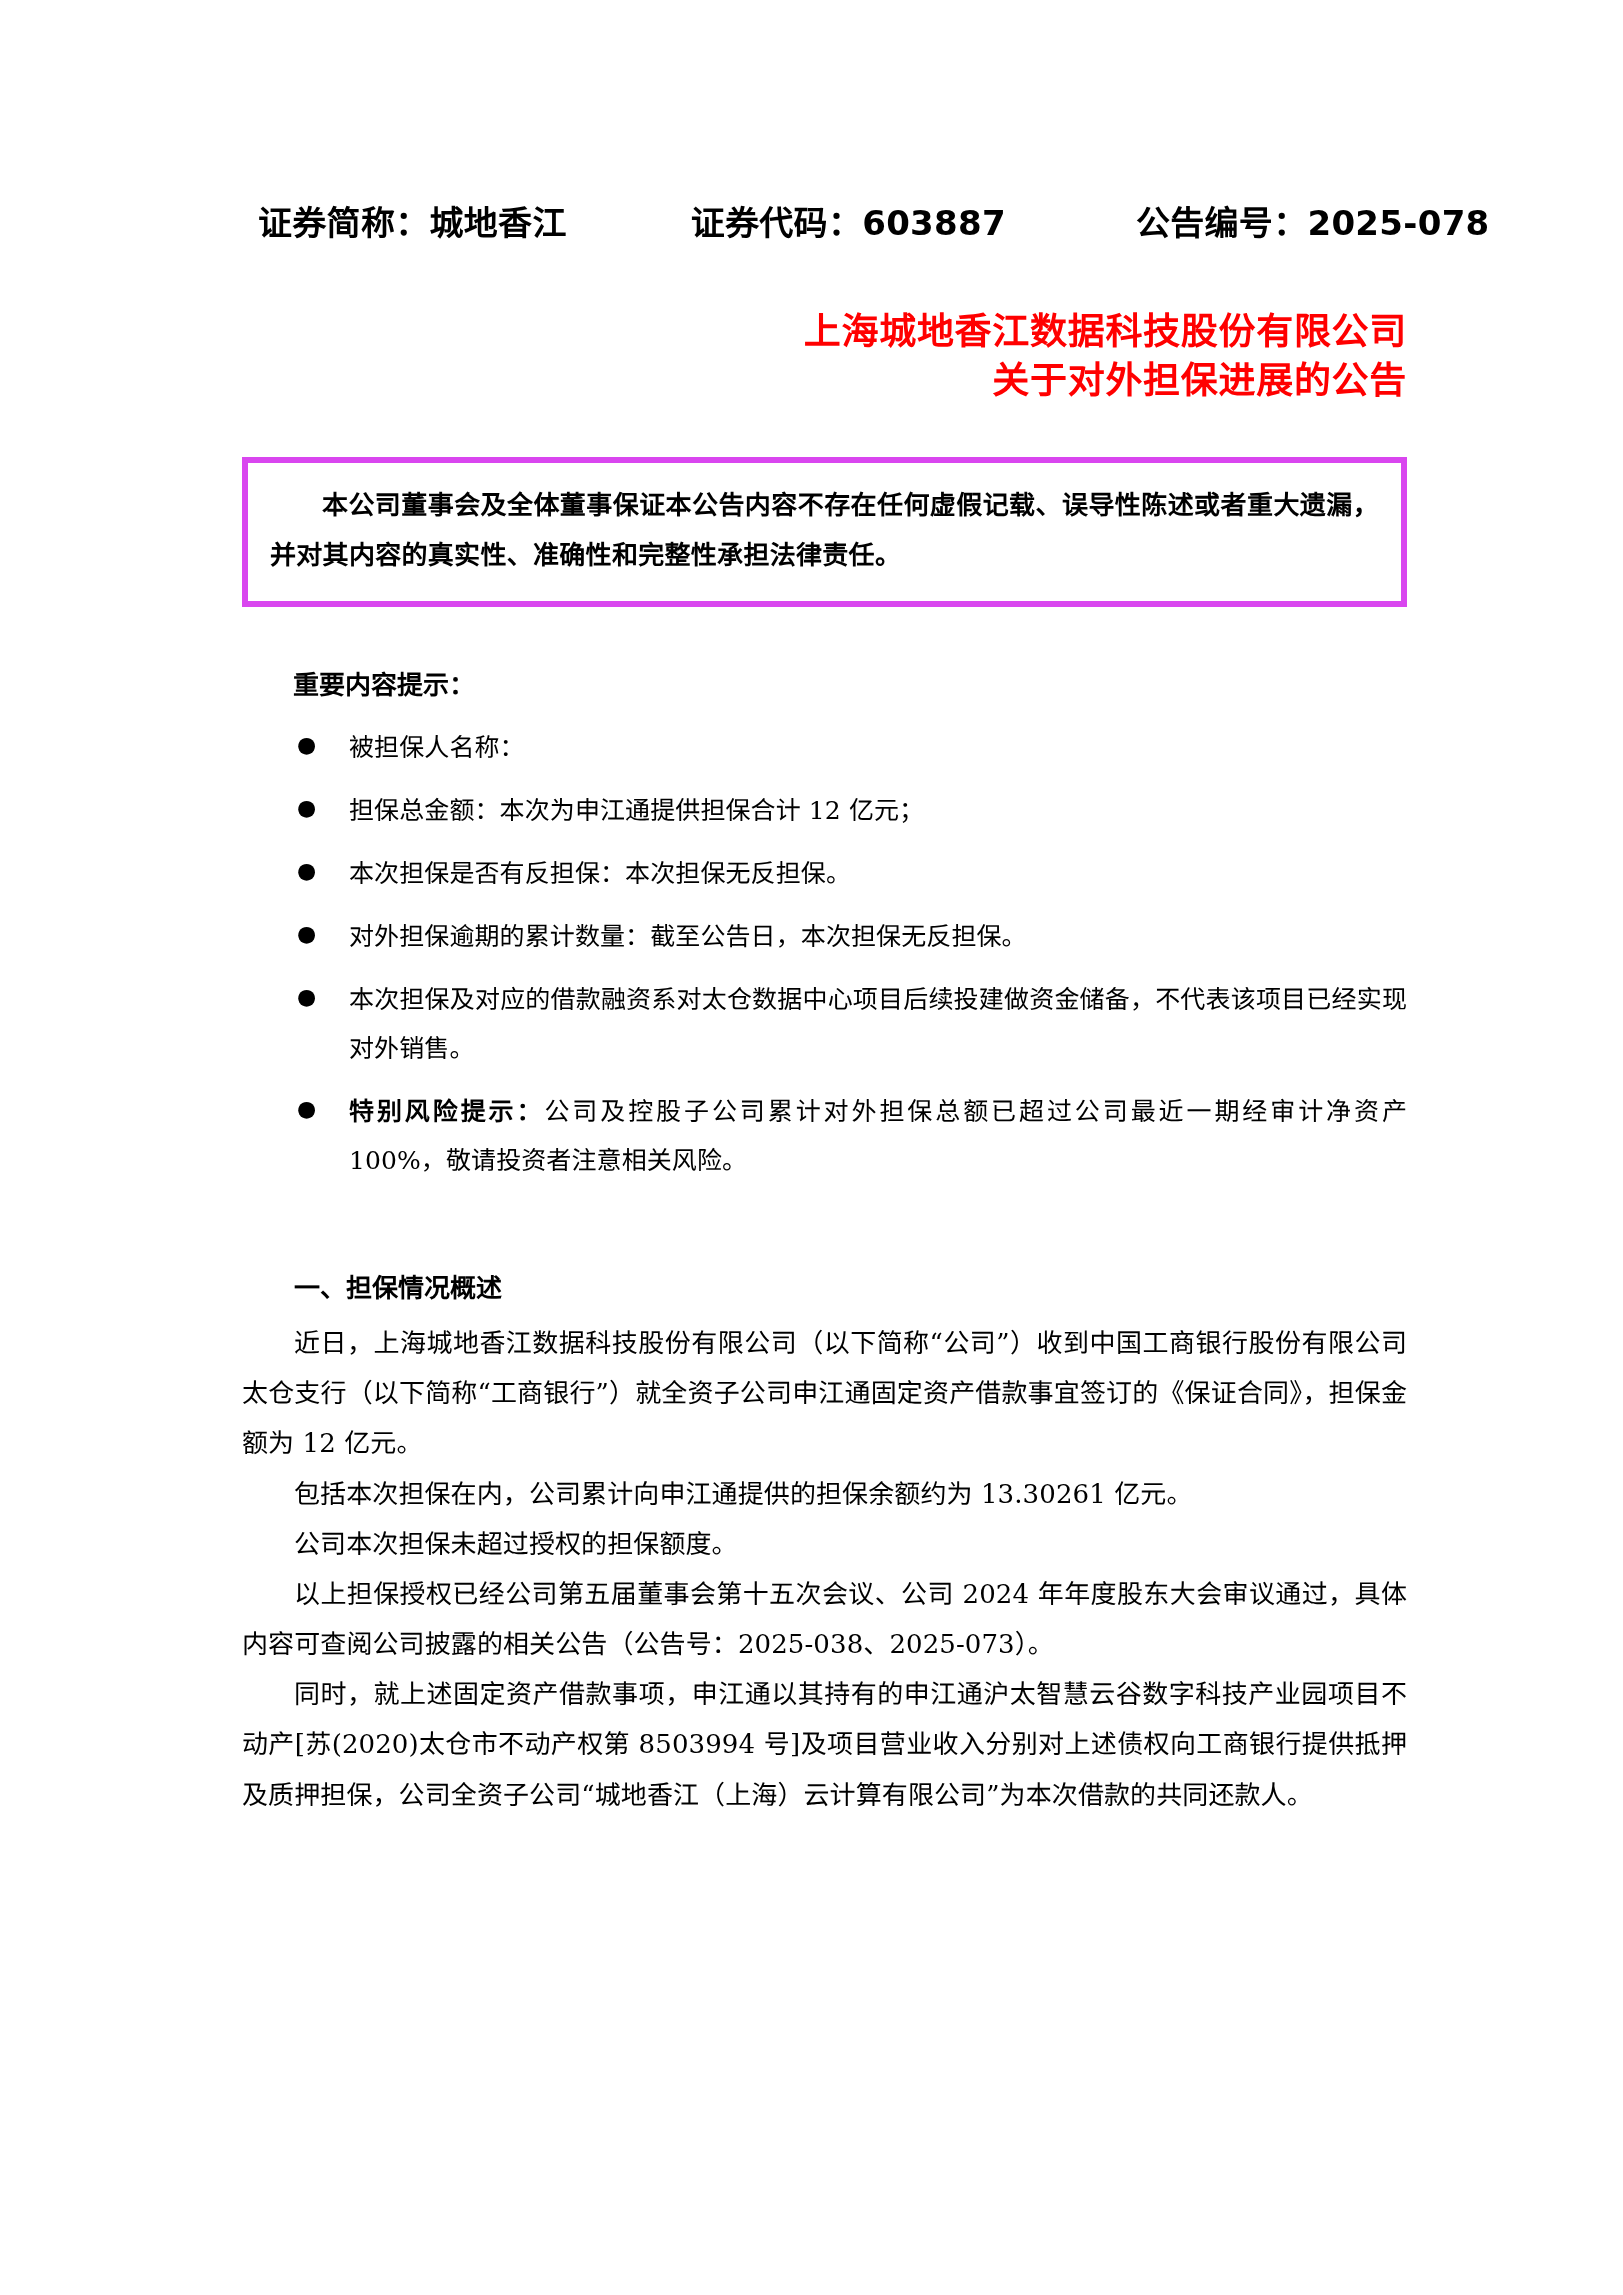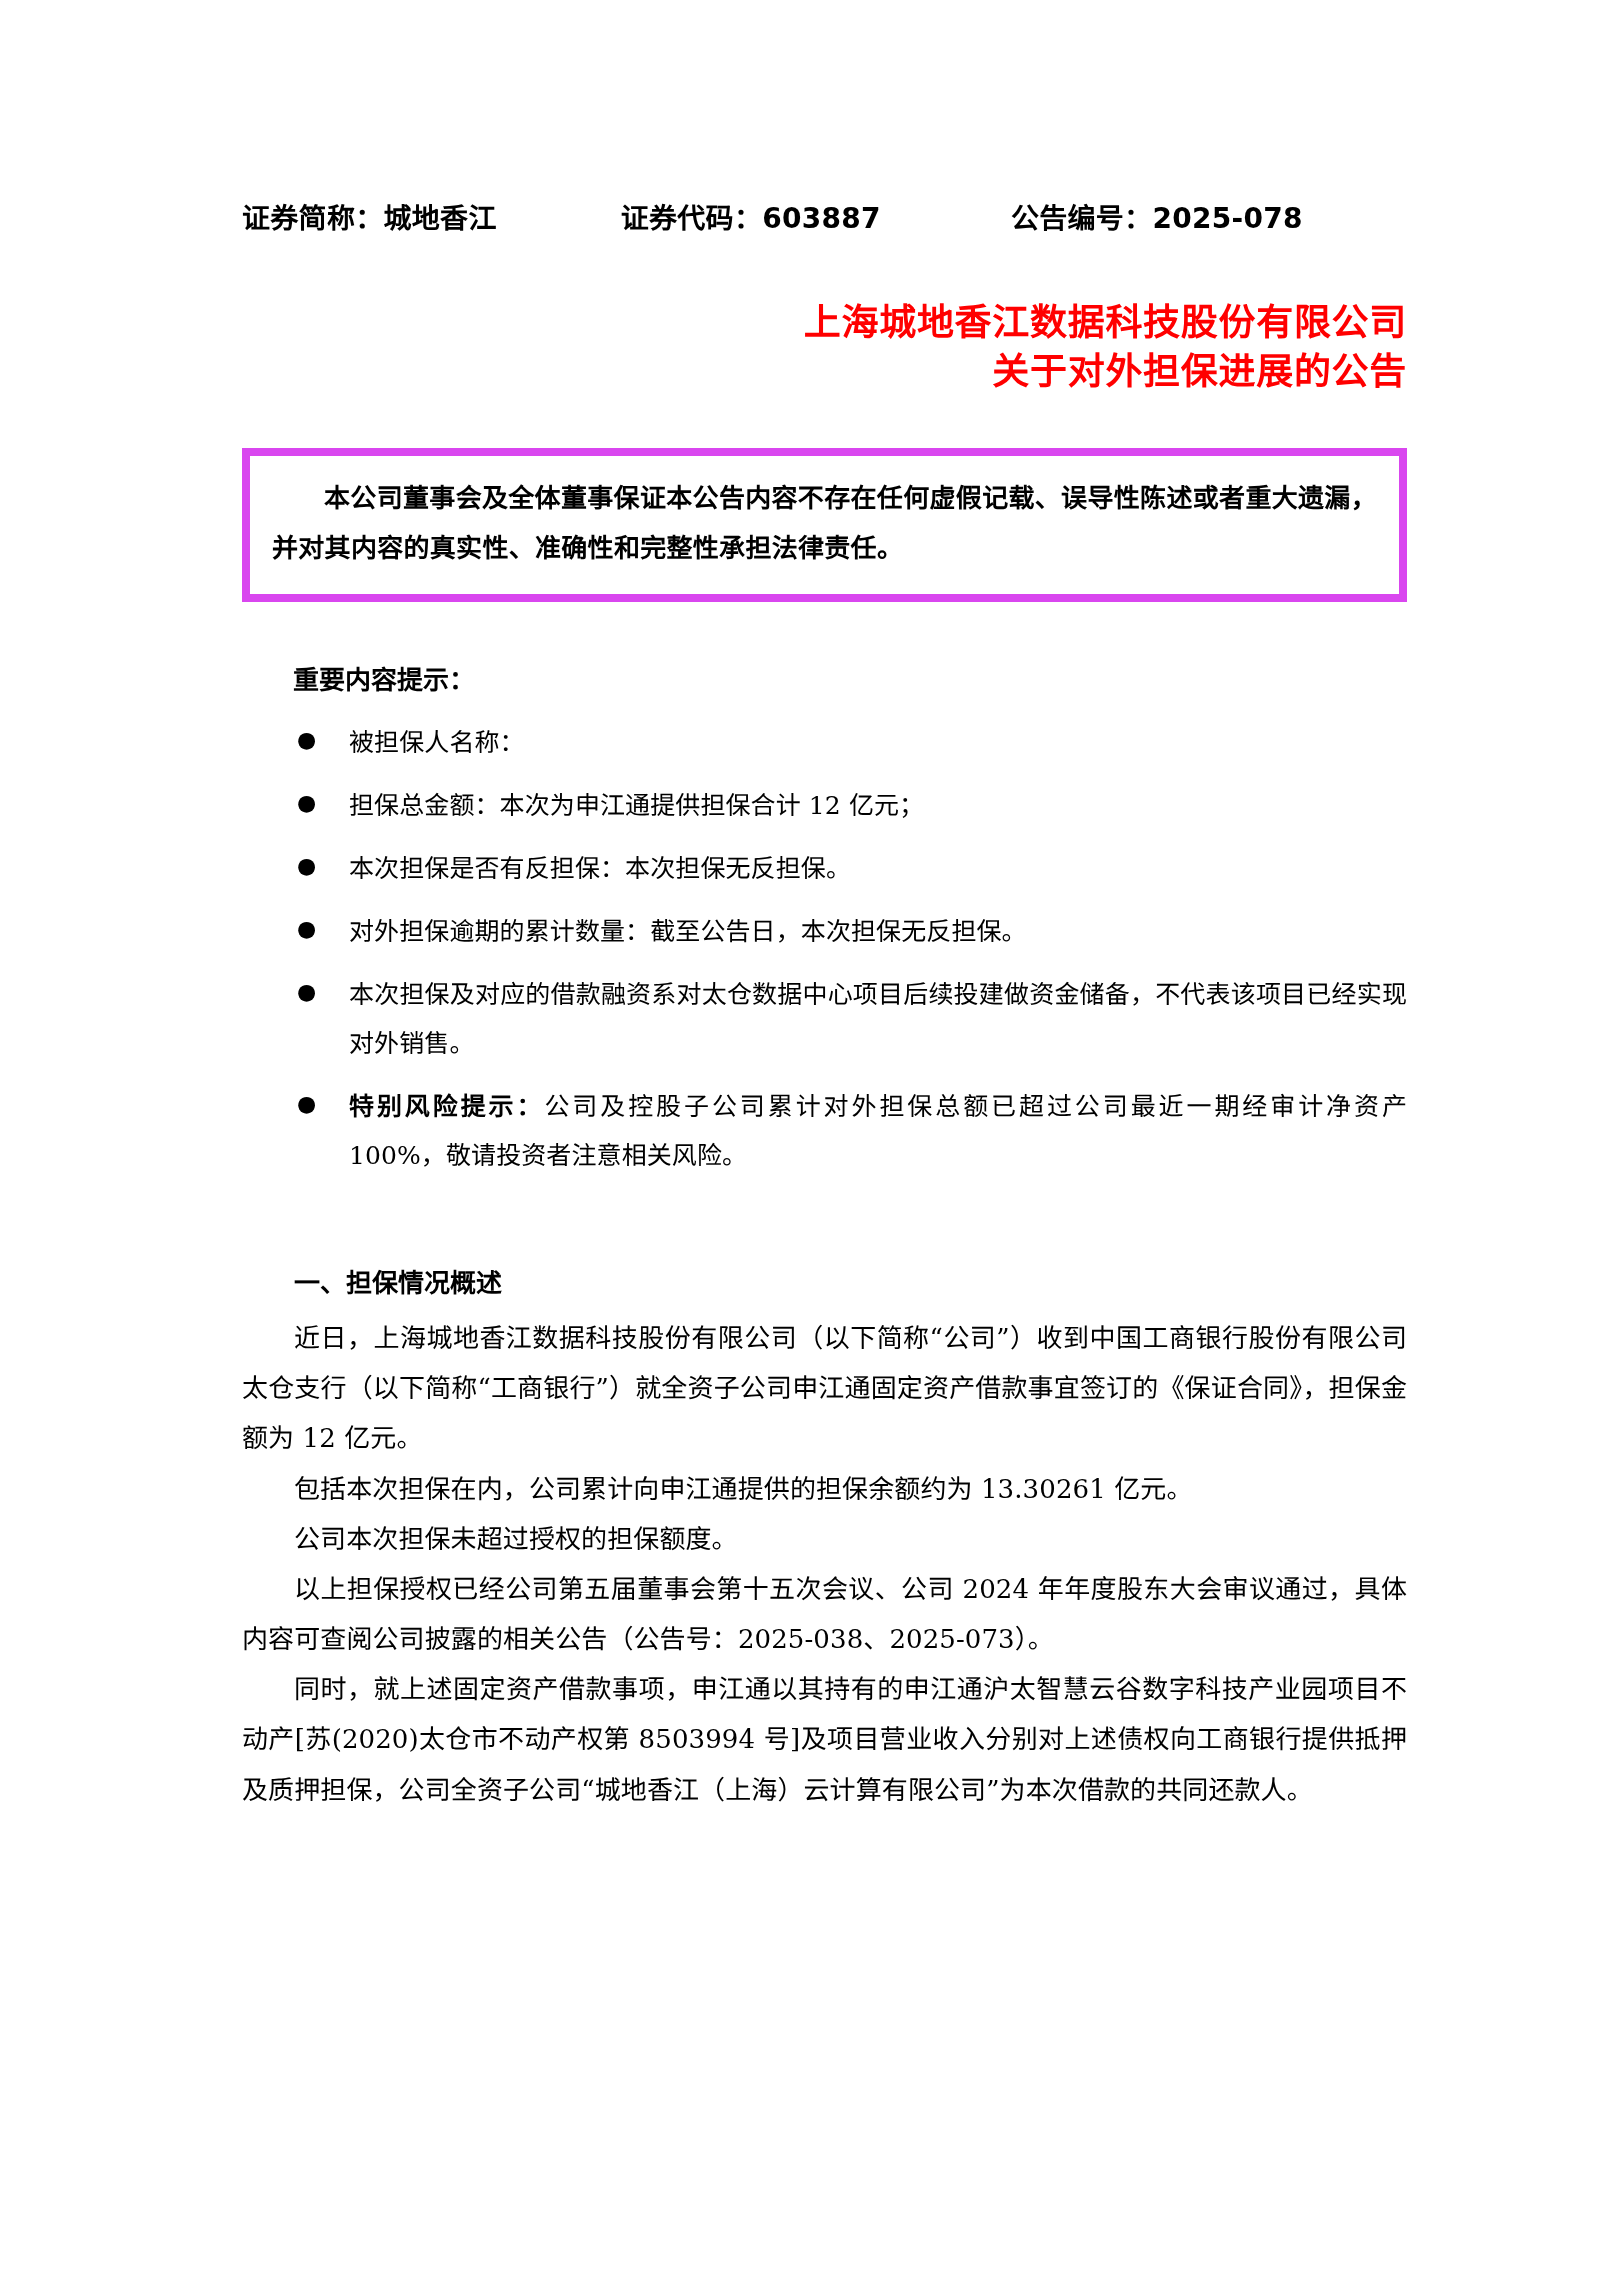--- a/index.html
+++ b/index.html
@@ -22,44 +22,44 @@
     padding: 196px 216px 0 242px;
     overflow: hidden;
   }
 
   
   .doc-header {
     display: flex;
     align-items: baseline;
     font-family: "DejaVu Sans", "Liberation Sans", sans-serif;
     font-weight: bold;
-    font-size: 28px;
+    font-size: 34px;
     letter-spacing: 0.3px;
-    margin: 0 0 63px 0;
+    margin: 0 0 63px 16px;
     white-space: nowrap;
   }
   .doc-header .hdr-abbr { flex: 0 0 auto; }
   .doc-header .hdr-code { flex: 0 0 auto; margin-left: 124px; }
   .doc-header .hdr-no   { flex: 0 0 auto; margin-left: 130px; }
 
   
   .doc-title {
     text-align: right;
     font-family: "DejaVu Sans", "Liberation Sans", sans-serif;
     font-weight: bold;
     font-size: 37px;
     line-height: 1.32;
     letter-spacing: 0.7px;
     margin: 0 0 51px 0;
   }
   .doc-title .tline { display: block; }
 
   
   .disclaimer-box {
-    border: 8px solid #d946ef;
+    border: 6px solid #d946ef;
     box-sizing: border-box;
     padding: 17px 22px 19.6px 22px;
     margin: 8px 0 56px 0;
   }
   .disclaimer-text {
     font-family: "DejaVu Sans", "Liberation Sans", sans-serif;
     font-weight: bold;
     font-size: 26px;
     line-height: 1.95;
     text-align: justify;

